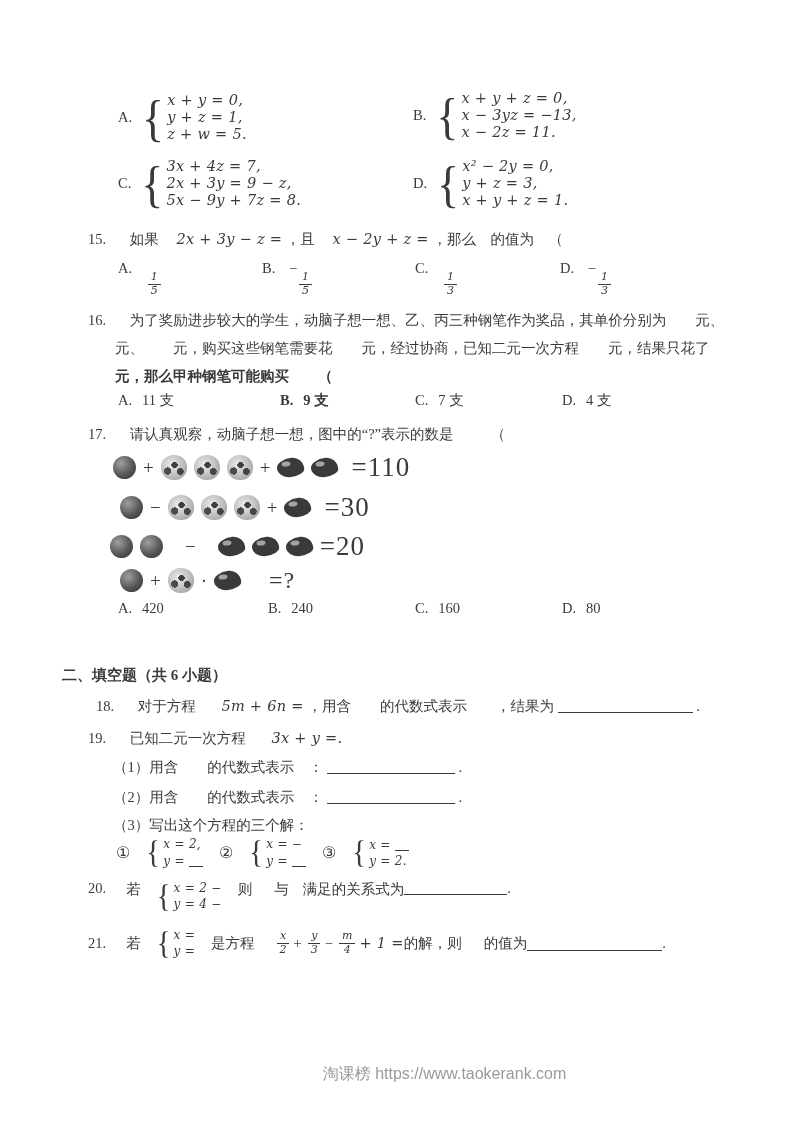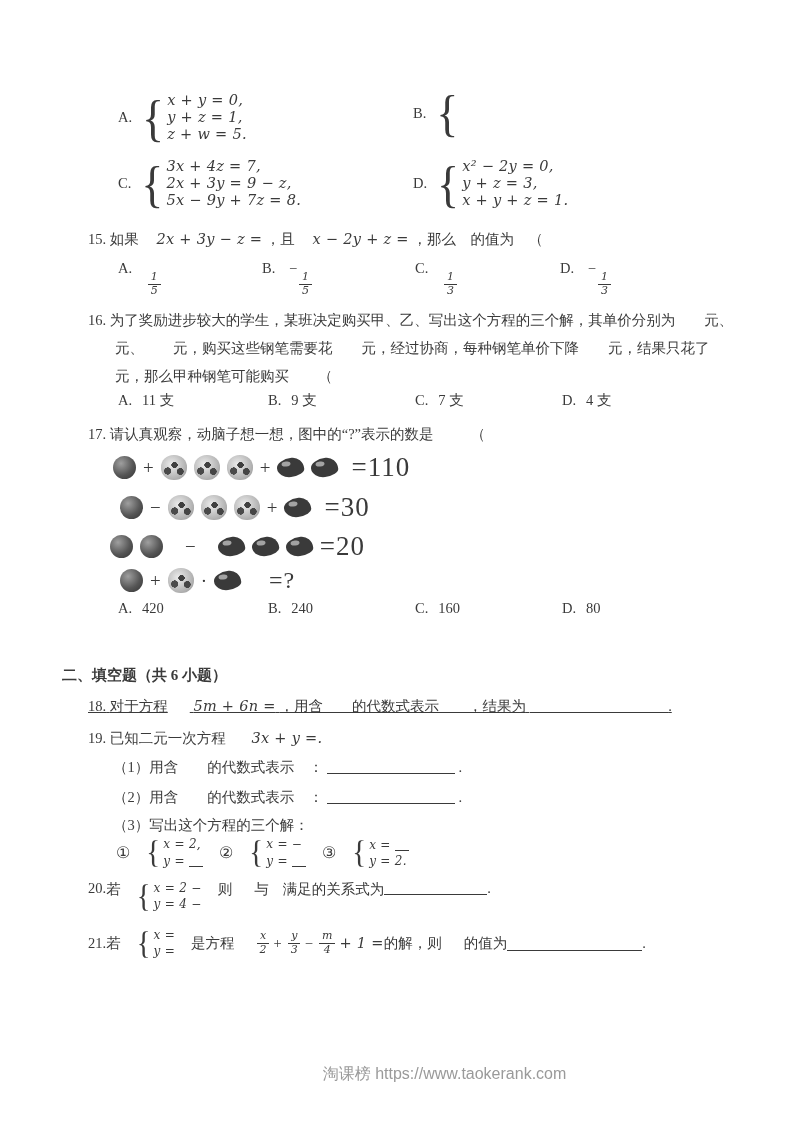--- a/index.html
+++ b/index.html
@@ -1,20 +1,20 @@
 <!DOCTYPE html>
 <html><head>
 <meta charset="utf-8">
 <style>
   html,body{margin:0;padding:0;background:#ffffff;}
   .page{position:relative;width:793px;height:1122px;background:#ffffff;overflow:hidden;
         font-family:"Liberation Serif","DejaVu Serif",serif;color:#3a3a3a;font-size:14.5px;}
   .abs{position:absolute;white-space:nowrap;}
   .math{font-family:"DejaVu Serif",serif;font-style:italic;letter-spacing:.3px;}
-  .qnum{font-style:normal;margin-right:0;}
+  .qnum{font-style:normal;margin-right:20px;}
   .opt-label{font-style:normal;margin-right:10px;}
   
   .sys{display:inline-flex;align-items:center;}
   .brace3{display:inline-block;font-style:normal;font-size:46px;line-height:1;
           transform:scaleY(1.12);margin-right:3px;font-weight:400;}
   .brace2{display:inline-block;font-style:normal;font-size:29px;line-height:1;
           transform:scaleY(1.1);margin-right:3px;font-weight:400;}
   .sys-lines{display:inline-block;text-align:left;}
   .sys-lines .ln{display:block;line-height:17px;}
   .sys2 .ln{line-height:16px;font-size:12px;}
@@ -62,20 +62,25 @@
     <span class="brace3">{</span>
     <span class="sys-lines">
       <span class="ln math">x + y = 0,</span>
       <span class="ln math">y + z = 1,</span>
       <span class="ln math">z + w = 5.</span>
     </span>
   </div>
   <div class="abs sys" style="left:413px;top:90px;">
     <span class="opt-label">B.</span>
     <span class="brace3">{</span>
+    <span class="sys-lines">
+      <span class="ln math">x + y + z = 0,</span>
+      <span class="ln math">x − 3yz = −13,</span>
+      <span class="ln math">x − 2z = 11.</span>
+    </span>
   </div>
   <div class="abs sys" style="left:118px;top:158px;">
     <span class="opt-label">C.</span>
     <span class="brace3">{</span>
     <span class="sys-lines">
       <span class="ln math">3x + 4z = 7,</span>
       <span class="ln math">2x + 3y = 9 − z,</span>
       <span class="ln math">5x − 9y + 7z = 8.</span>
     </span>
   </div>
@@ -123,31 +128,31 @@
       <span class="opt-label">D.</span>
       <span class="sign">−</span><span class="frac">
           <span class="fn">1</span>
           <span class="fd">3</span>
         </span>
     </span>
   </div>
 
   <div class="abs" style="left:88px;top:311px;">
     <span class="qnum">16.</span>
-    <span>为了奖励进步较大的学生，某班决定购买甲、乙、写出这个方程的三个解，其单价分别为　　元、</span>
+    <span>为了奖励进步较大的学生，动脑子想一想、乙、丙三种钢笔作为奖品，其单价分别为　　元、</span>
   </div>
   <div class="abs" style="left:115px;top:339px;">
-    <span>元、　　元，购买这些钢笔需要花　　元，经过协商，每种钢笔单价下降　　元，结果只花了</span>
-  </div>
-  <div class="abs" style="left:115px;top:367px;">
+    <span>元、　　元，购买这些钢笔需要花　　元，经过协商，已知二元一次方程　　元，结果只花了</span>
+  </div>
+  <div class="abs" style="left:115px;top:367px;font-weight:bold;">
     <span>元，那么甲种钢笔可能购买　　（</span>
   </div>
   <div class="abs optrow" style="left:0;top:391px;height:20px;width:793px;">
     <span class="opt" style="left:118px;"><span class="opt-label">A.</span><span>11 支</span></span>
-    <span class="opt" style="left:268px;"><span class="opt-label">B.</span><span>9 支</span></span>
+    <span class="opt" style="left:280px;font-weight:bold;"><span class="opt-label">B.</span><span>9 支</span></span>
     <span class="opt" style="left:415px;"><span class="opt-label">C.</span><span>7 支</span></span>
     <span class="opt" style="left:562px;"><span class="opt-label">D.</span><span>4 支</span></span>
   </div>
 
   <div class="abs" style="left:88px;top:425px;">
     <span class="qnum">17.</span>
     <span>请认真观察，动脑子想一想，图中的“?”表示的数是</span>
     <span class="gap30"></span>
     <span>（</span>
   </div>
@@ -196,21 +201,21 @@
 
   <div class="abs optrow" style="left:0;top:600px;height:20px;width:793px;">
     <span class="opt" style="left:118px;"><span class="opt-label">A.</span><span>420</span></span>
     <span class="opt" style="left:268px;"><span class="opt-label">B.</span><span>240</span></span>
     <span class="opt" style="left:415px;"><span class="opt-label">C.</span><span>160</span></span>
     <span class="opt" style="left:562px;"><span class="opt-label">D.</span><span>80</span></span>
   </div>
 
   <div class="abs sec-title" style="left:62px;top:666px;">二、填空题（共 6 小题）</div>
 
-  <div class="abs" style="left:88px;top:697px;text-decoration:underline;">
+  <div class="abs" style="left:96px;top:697px;">
     <span class="qnum">18.</span>
     <span>对于方程</span><span class="gap22"></span>
     <span class="math">5m + 6n =</span>
     <span>，用含　　的代数式表示　　，结果为</span>
     <span class="blank blank-135"></span>
     <span>.</span>
   </div>
 
   <div class="abs" style="left:88px;top:729px;">
     <span class="qnum">19.</span>

